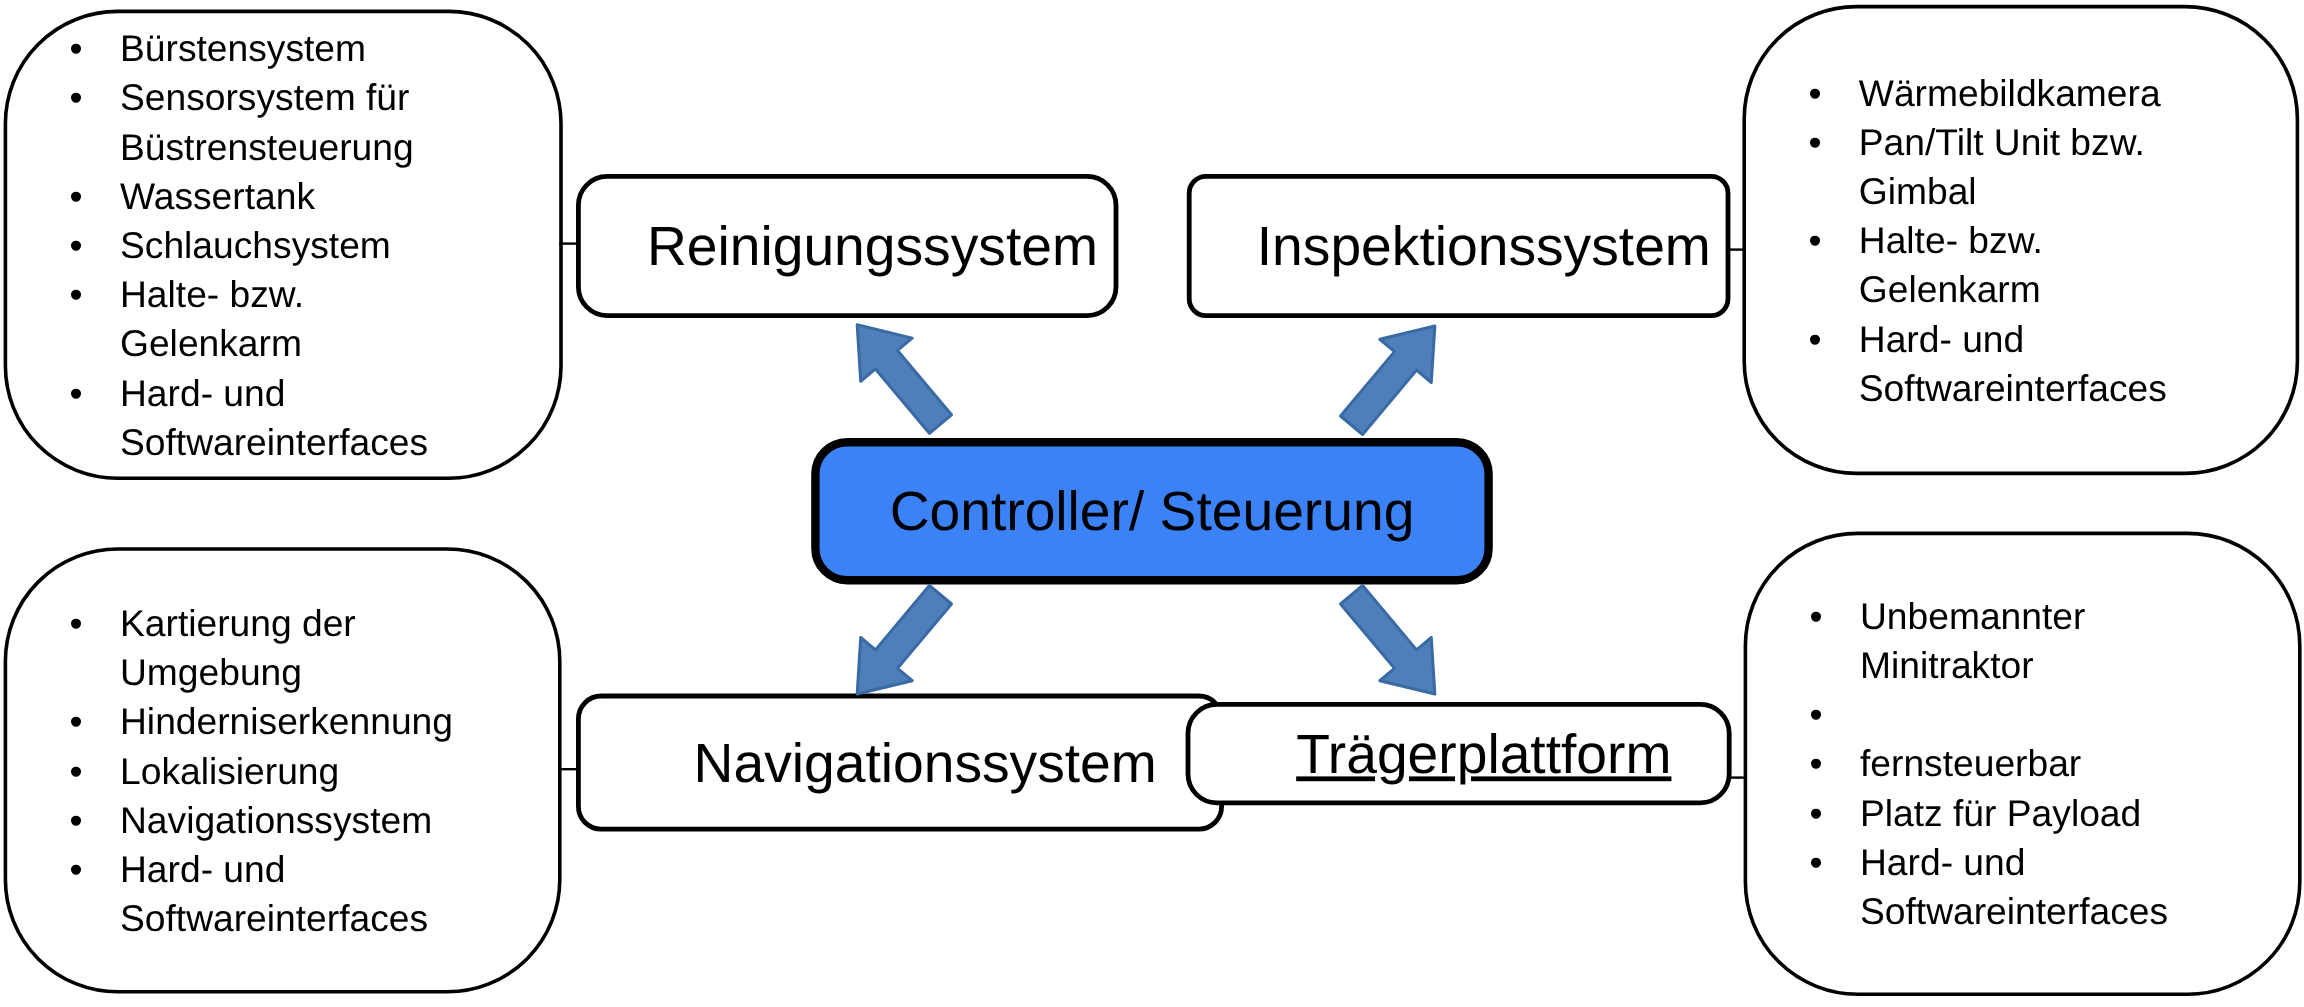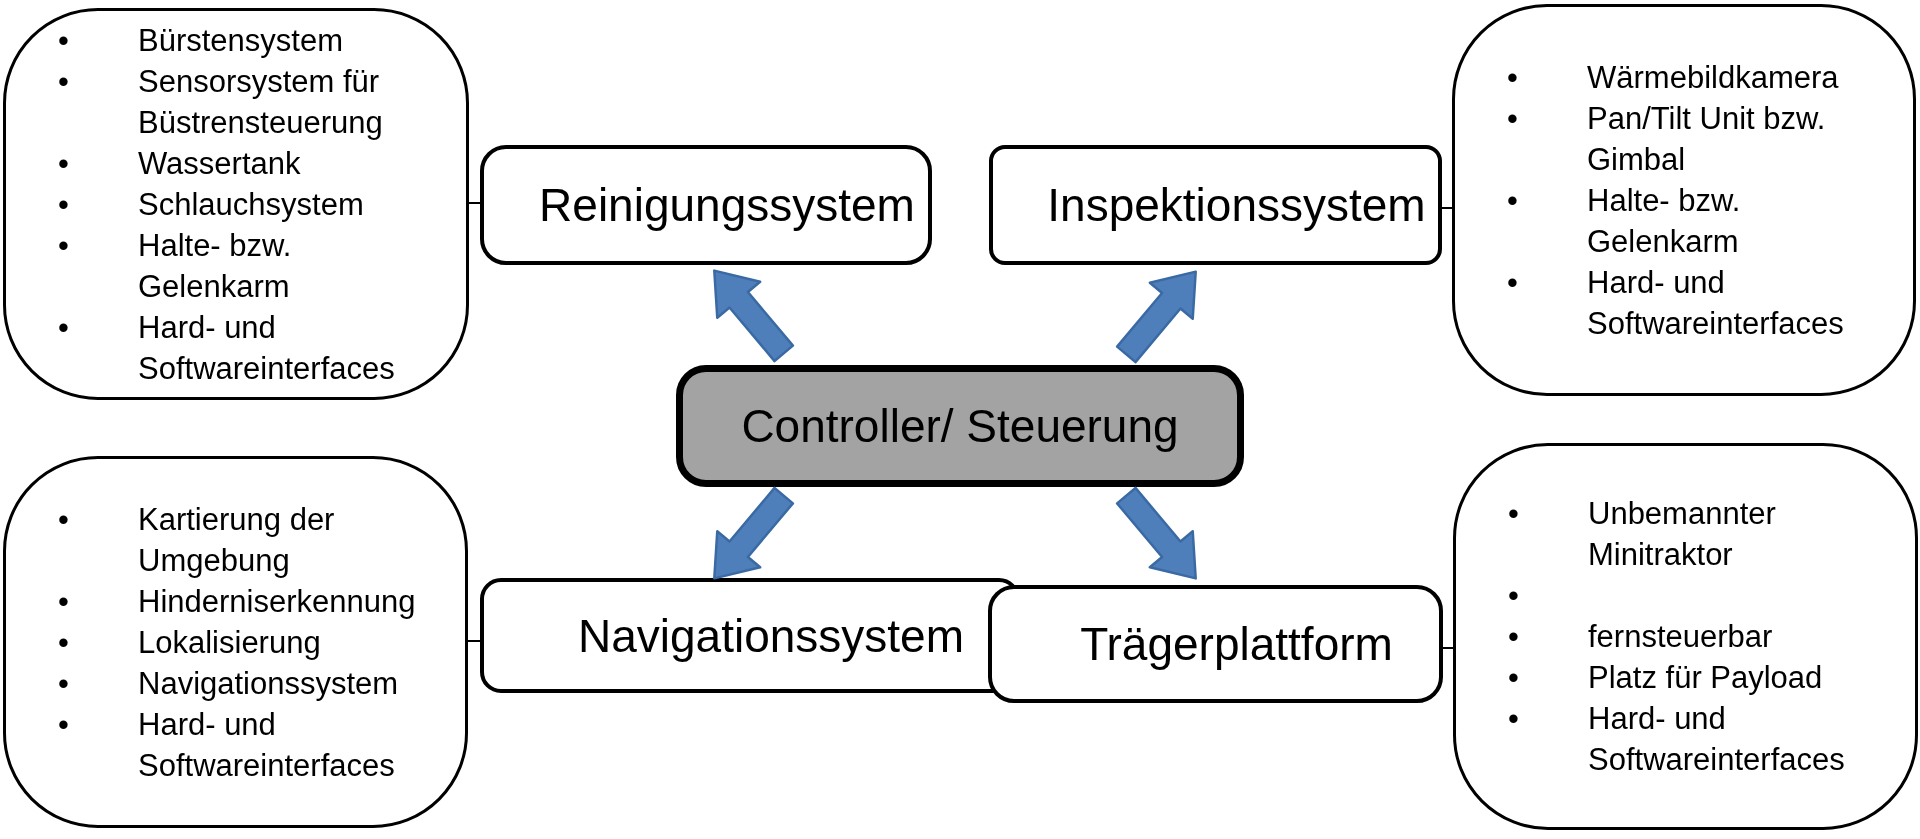--- a/index.html
+++ b/index.html
@@ -30,21 +30,20 @@
   }
   .bubble .bullet{
     width:42px;
     flex:0 0 42px;
     text-align:left;
     font-size:31px;
     line-height:41px;
   }
   .bubble .txt{
     white-space:pre-line;
-    margin-left:38px;
   }
 
   
   .node-box{
     position:absolute;
     border:4px solid #000;
     border-radius:26px;
     background:#fff;
     box-sizing:border-box;
     display:flex;
@@ -53,21 +52,21 @@
     font-size:46px;
     padding-left:42px;
   }
 
   
   .center-box{
     position:absolute;
     left:676px;top:365px;width:568px;height:122px;
     border:7px solid #000;
     border-radius:30px;
-    background:#a3a3a3;
+    background:#3b82f6;
     box-sizing:border-box;
     display:flex;
     align-items:center;
     justify-content:center;
     font-size:46px;
   }
 
   
   .tick{
     position:absolute;
@@ -197,21 +196,21 @@
 
   <div class="node-box" style="left:480px;top:145px;width:452px;height:120px;">
     <span>Reinigungssystem</span>
   </div>
   <div class="node-box" style="left:989px;top:145px;width:453px;height:120px;border-radius:16px;">
     <span>Inspektionssystem</span>
   </div>
   <div class="node-box" style="left:480px;top:578px;width:540px;height:115px;border-radius:21px;">
     <span>Navigationssystem</span>
   </div>
-  <div class="node-box" style="left:988px;top:585px;width:455px;height:118px;">
+  <div class="node-box" style="left:988px;top:585px;width:455px;height:86px;text-decoration:underline;">
     <span>Trägerplattform</span>
   </div>
 
   <div class="center-box">
     <span>Controller/ Steuerung</span>
   </div>
 
   <div class="tick" style="left:466px;top:202px;width:16px;"></div>
   <div class="tick" style="left:1440px;top:207px;width:14px;"></div>
   <div class="tick" style="left:466px;top:640px;width:16px;"></div>

